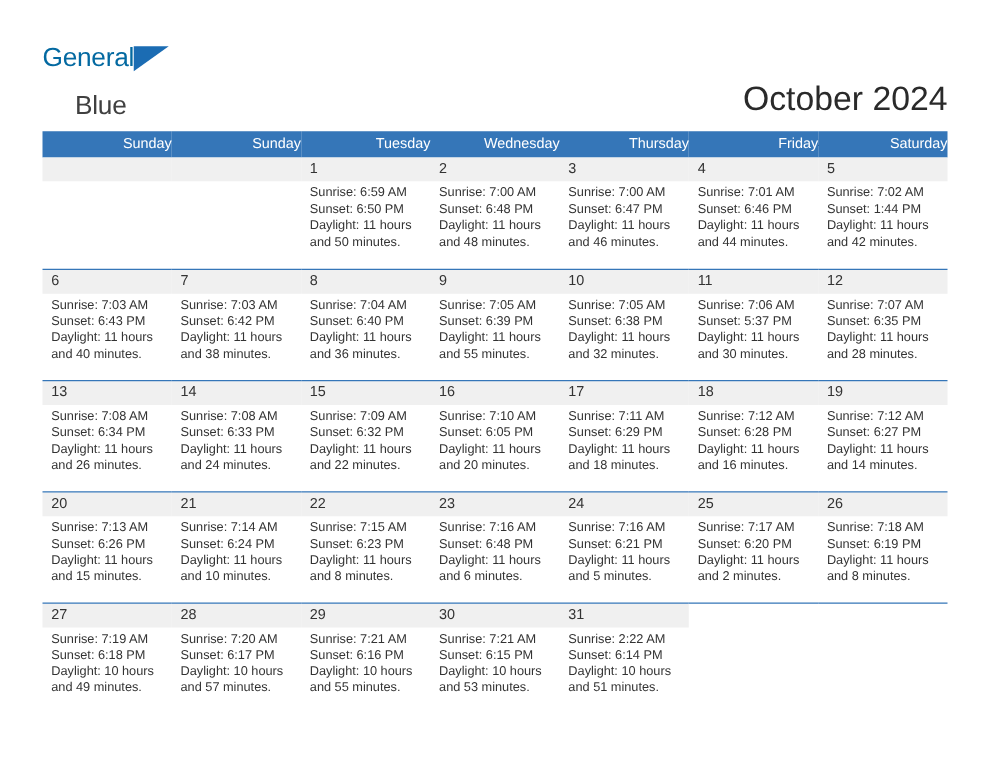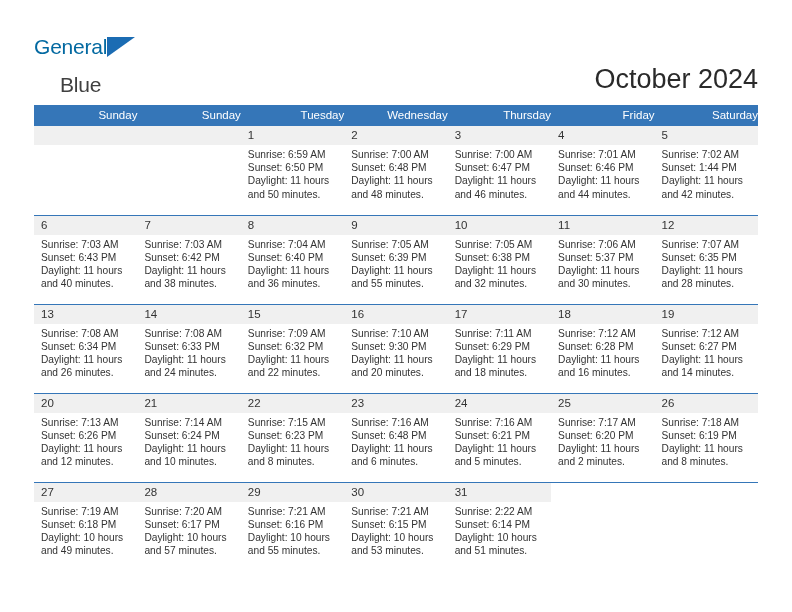--- a/index.html
+++ b/index.html
@@ -299,21 +299,21 @@
               <div>Sunrise: 7:09 AM</div>
               <div>Sunset: 6:32 PM</div>
               <div>Daylight: 11 hours</div>
               <div>and 22 minutes.</div>
             </div>
           </td>
           <td>
             <div class="daynum">16</div>
             <div class="details">
               <div>Sunrise: 7:10 AM</div>
-              <div>Sunset: 9:30 PM</div>
+              <div>Sunset: 6:05 PM</div>
               <div>Daylight: 11 hours</div>
               <div>and 20 minutes.</div>
             </div>
           </td>
           <td>
             <div class="daynum">17</div>
             <div class="details">
               <div>Sunrise: 7:11 AM</div>
               <div>Sunset: 6:29 PM</div>
               <div>Daylight: 11 hours</div>
@@ -339,21 +339,21 @@
             </div>
           </td>
         </tr>
         <tr>
           <td>
             <div class="daynum">20</div>
             <div class="details">
               <div>Sunrise: 7:13 AM</div>
               <div>Sunset: 6:26 PM</div>
               <div>Daylight: 11 hours</div>
-              <div>and 12 minutes.</div>
+              <div>and 15 minutes.</div>
             </div>
           </td>
           <td>
             <div class="daynum">21</div>
             <div class="details">
               <div>Sunrise: 7:14 AM</div>
               <div>Sunset: 6:24 PM</div>
               <div>Daylight: 11 hours</div>
               <div>and 10 minutes.</div>
             </div>

